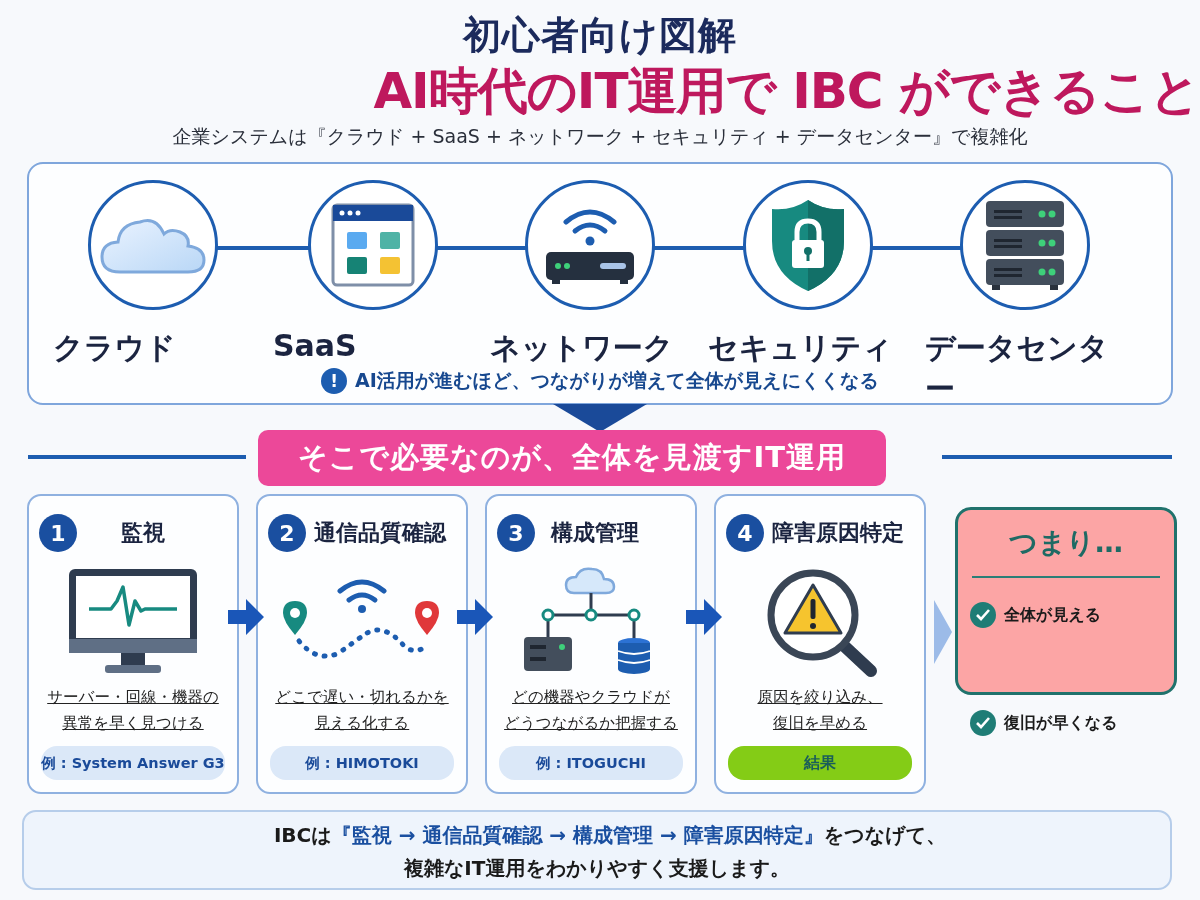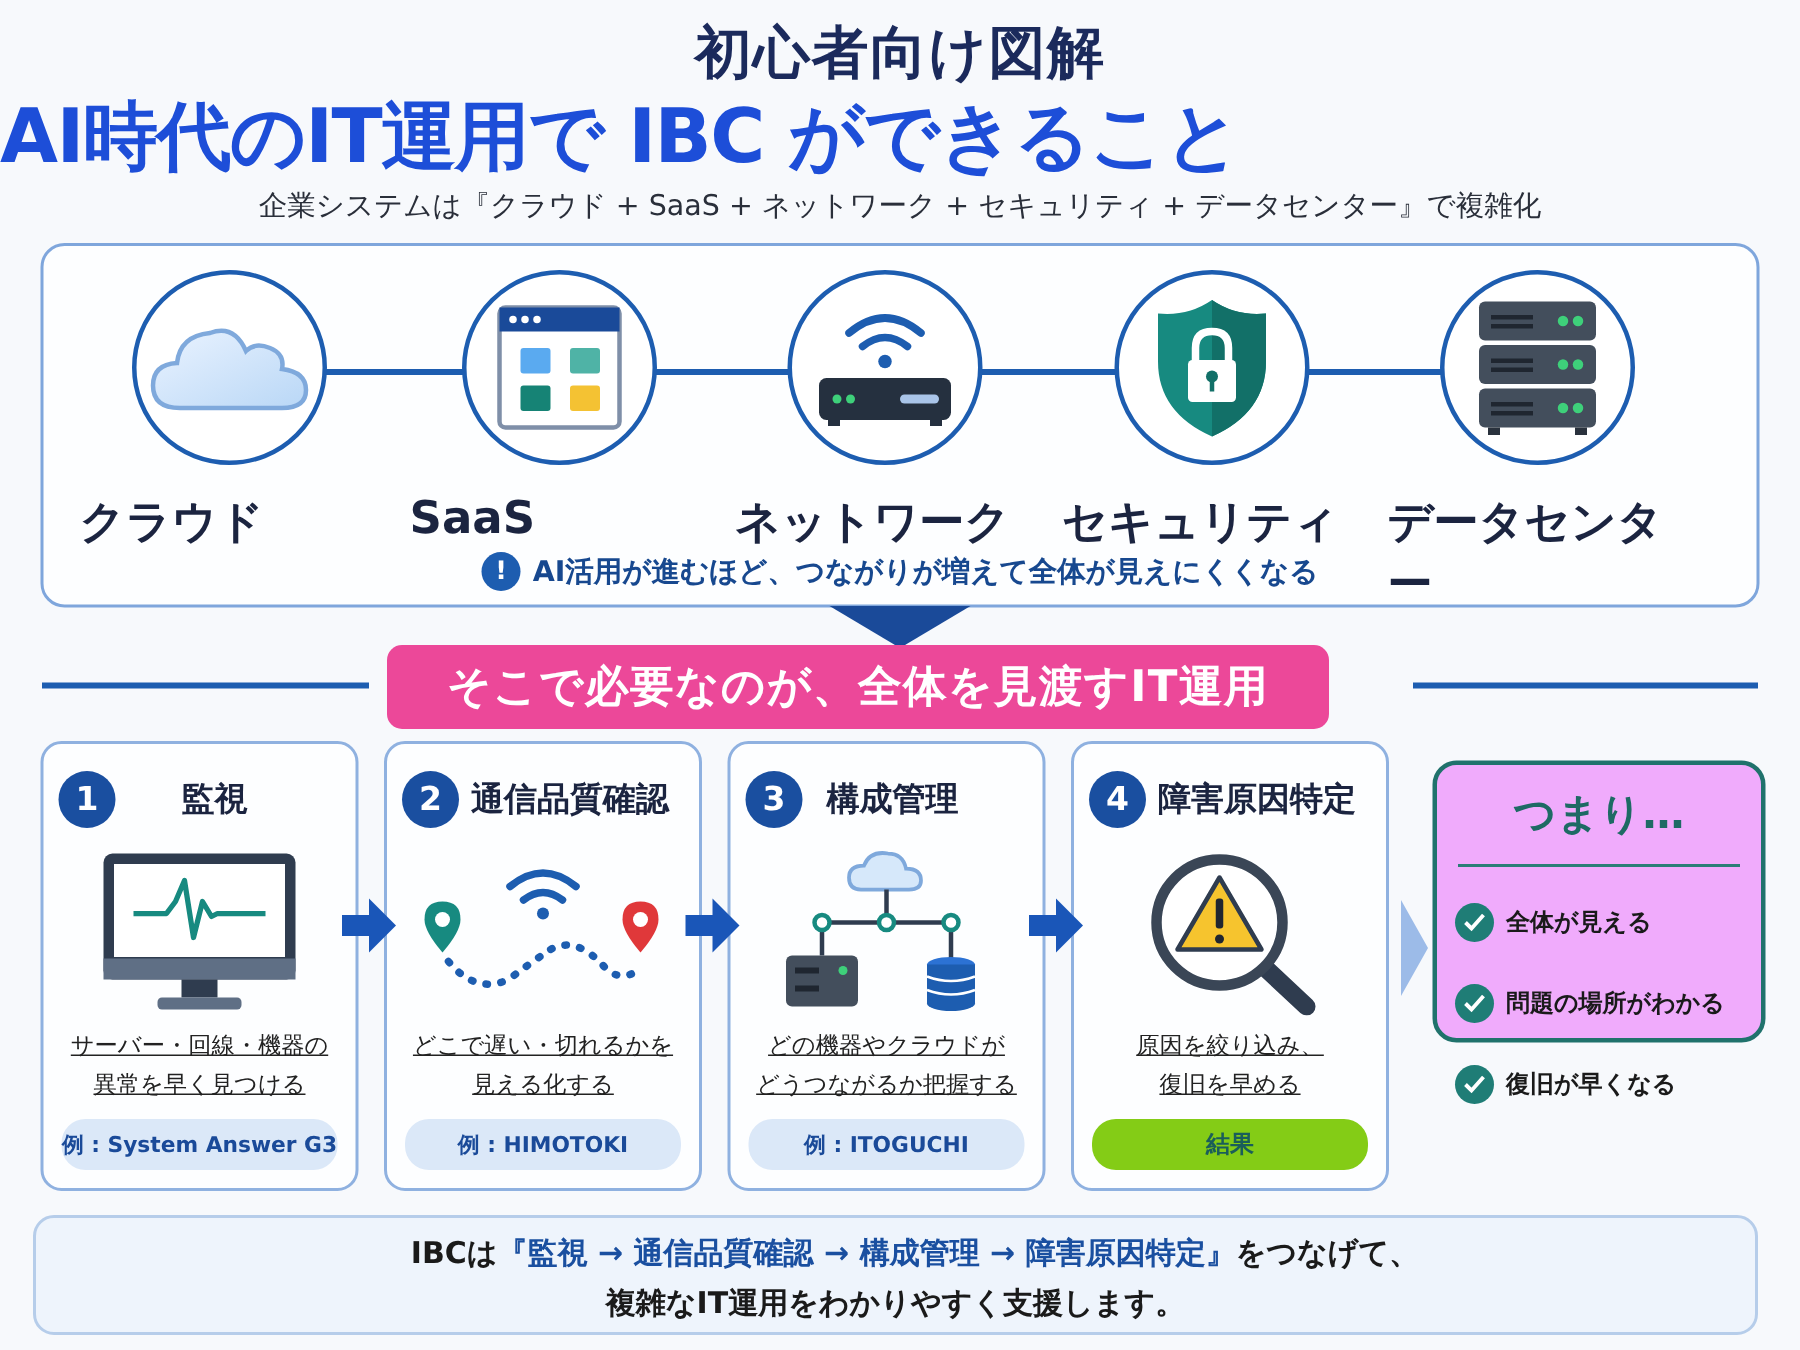--- a/index.html
+++ b/index.html
@@ -1,20 +1,20 @@
 <!DOCTYPE html>
 <html><head>
 <meta charset="utf-8">
 <style>
   * { box-sizing: border-box; margin: 0; padding: 0; }
   html, body { width: 1200px; height: 900px; background: #f7f9fc; overflow: hidden; }
   body { font-family: "DejaVu Sans", "Liberation Sans", sans-serif; color: #1e2a44; position: relative; }
 
   .title-1 { position: absolute; top: 10px; left: 0; width: 1200px; text-align: center; font-size: 38px; font-weight: bold; color: #1b2a5c; letter-spacing: 1px; }
-  .title-2 { position: absolute; top: 58px; left: 0; width: 1200px; text-align: left; font-size: 50px; font-weight: bold; color: #1d4ed8; letter-spacing: -1px; }
+  .title-2 { position: absolute; top: 58px; left: 0; width: 1200px; text-align: right; font-size: 50px; font-weight: bold; color: #be185d; letter-spacing: -1px; }
   .subtitle { position: absolute; top: 124px; left: 0; width: 1200px; text-align: center; font-size: 19px; color: #2a2f3a; }
 
   .top-panel { position: absolute; left: 27px; top: 162px; width: 1146px; height: 243px; border: 2px solid #7fa6dc; border-radius: 16px; background: #fdfeff; }
   .conn-line { position: absolute; top: 246px; left: 152px; width: 900px; height: 4px; background: #1d5db0; }
   .node { position: absolute; top: 180px; width: 130px; height: 130px; border: 3px solid #1d5db0; border-radius: 50%; background: #fff; display: flex; align-items: center; justify-content: center; }
   .node-label { position: absolute; top: 328px; width: 200px; font-size: 30px; font-weight: bold; color: #1b2440; }
   .warning-line { position: absolute; top: 368px; left: 0; width: 1200px; text-align: center; font-size: 19px; color: #17488f; font-weight: bold; display: flex; justify-content: center; align-items: center; gap: 8px; }
   .warn-badge { width: 26px; height: 26px; border-radius: 50%; background: #1d5db0; color: #fff; font-size: 17px; font-weight: bold; display: inline-flex; align-items: center; justify-content: center; }
 
   .down-tri { position: absolute; top: 404px; left: 553px; width: 0; height: 0; border-left: 47px solid transparent; border-right: 47px solid transparent; border-top: 28px solid #1a4a99; }
@@ -26,21 +26,21 @@
   .step-num { width: 38px; height: 38px; border-radius: 50%; background: #1a4fa0; color: #fff; font-weight: bold; font-size: 22px; display: flex; align-items: center; justify-content: center; flex-shrink: 0; }
   .step-title { font-size: 22px; font-weight: bold; color: #1b2440; white-space: nowrap; }
   .step-title.center { flex: 1; text-align: center; padding-right: 30px; }
   .step-icon { position: absolute; top: 70px; left: 0; width: 100%; height: 110px; display: flex; justify-content: center; align-items: center; }
   .step-desc { position: absolute; top: 188px; left: 0; width: 100%; text-align: center; font-size: 15.5px; line-height: 26px; color: #222; text-decoration: underline; }
   .step-tag { position: absolute; top: 250px; left: 12px; right: 12px; height: 34px; border-radius: 16px; background: #dbe8f8; color: #1a4a99; font-size: 14.5px; font-weight: bold; display: flex; align-items: center; justify-content: center; }
   .step-tag.result { background: #84cc16; color: #1a5e5a; font-size: 16px; }
 
   .arrow { position: absolute; top: 597px; width: 40px; height: 40px; }
 
-  .summary { position: absolute; top: 507px; left: 955px; width: 222px; height: 188px; border: 3px solid #20726c; border-radius: 16px; background: #f0abfc; }
+  .summary { position: absolute; top: 507px; left: 955px; width: 222px; height: 188px; border: 3px solid #20726c; border-radius: 16px; background: #fca5a5; }
   .summary-title { position: absolute; top: 14px; left: 0; width: 100%; text-align: center; font-size: 28px; font-weight: bold; color: #1e6a64; }
   .summary-rule { position: absolute; top: 66px; left: 14px; right: 14px; height: 2px; background: #2a7e77; }
   .summary-item { position: absolute; left: 12px; display: flex; align-items: center; gap: 8px; font-size: 16px; font-weight: bold; color: #1a1a1a; white-space: nowrap; }
   .check { width: 26px; height: 26px; border-radius: 50%; background: #1f7d76; display: flex; align-items: center; justify-content: center; flex-shrink: 0; }
 
   .bottom { position: absolute; top: 810px; left: 22px; width: 1150px; height: 80px; background: #eef4fc; border: 2px solid #b6cdea; border-radius: 14px; text-align: center; }
   .bottom-l1 { margin-top: 10px; font-size: 20px; font-weight: bold; color: #1a1a1a; padding-left: 26px; }
   .bottom-l1 .hl { color: #1a4fa0; }
   .bottom-l2 { margin-top: 6px; font-size: 20px; font-weight: bold; color: #1a1a1a; }
 </style>
@@ -255,28 +255,20 @@
   <div class="summary-title">つまり…</div>
   <div class="summary-rule"></div>
   <div class="summary-item" style="top:92px">
     <span class="check">
         <svg width="14" height="12" viewBox="0 0 14 12">
           <path d="M1 6 L5 10 L13 1" fill="none" stroke="#fff" stroke-width="2.6"></path>
         </svg>
       </span>
     <span>全体が見える</span>
   </div>
-  <div class="summary-item" style="top:146px">
-    <span class="check">
-        <svg width="14" height="12" viewBox="0 0 14 12">
-          <path d="M1 6 L5 10 L13 1" fill="none" stroke="#fff" stroke-width="2.6"></path>
-        </svg>
-      </span>
-    <span>問題の場所がわかる</span>
-  </div>
   <div class="summary-item" style="top:200px">
     <span class="check">
         <svg width="14" height="12" viewBox="0 0 14 12">
           <path d="M1 6 L5 10 L13 1" fill="none" stroke="#fff" stroke-width="2.6"></path>
         </svg>
       </span>
     <span>復旧が早くなる</span>
   </div>
 </div>
 

